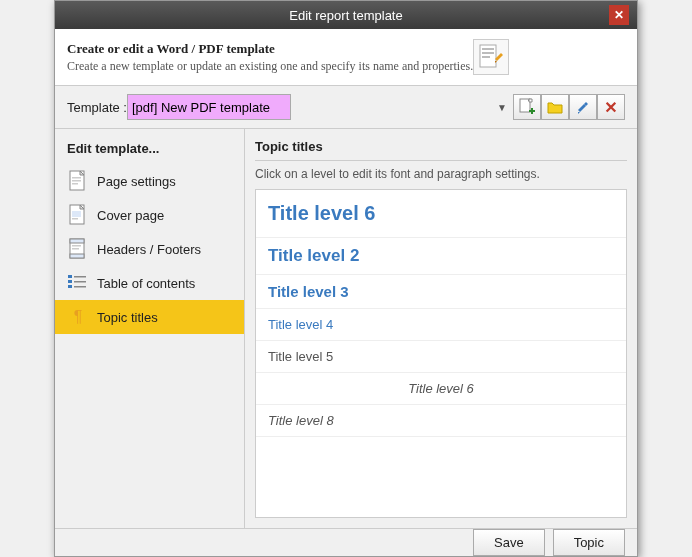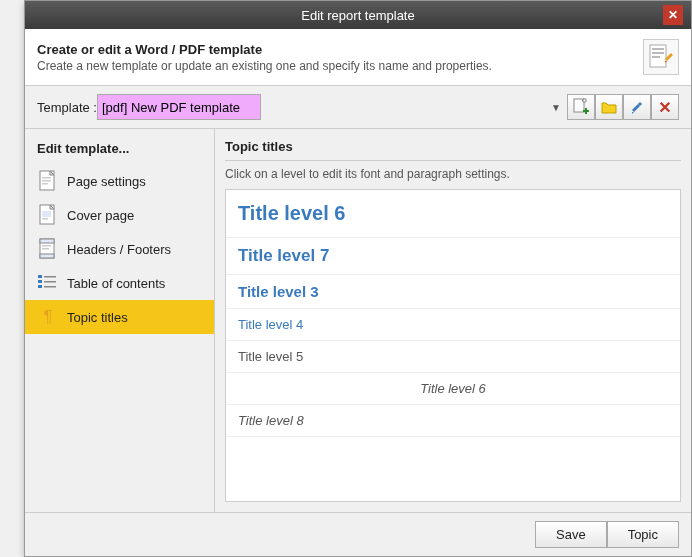--- a/index.html
+++ b/index.html
@@ -8,28 +8,27 @@
       font-size: 13px;
       background: #f0f0f0;
       display: flex;
       justify-content: center;
       align-items: center;
       width: 692px;
       height: 557px;
     }
 
     .dialog {
-      width: 692px;
+      width: 584px;
       height: 557px;
       background: #f0f0f0;
       border: 1px solid #999;
       display: flex;
       flex-direction: column;
       box-shadow: 2px 2px 8px rgba(0,0,0,0.4);
-      margin-left: 24px;
     }
 
     .title-bar {
       background: linear-gradient(to bottom, #5a5a5a, #3a3a3a);
       color: white;
       padding: 6px 8px;
       display: flex;
       align-items: center;
       justify-content: space-between;
       height: 28px;
@@ -55,22 +54,23 @@
       justify-content: center;
       font-weight: bold;
     }
 
     .header-section {
       background: white;
       padding: 10px 12px;
       border-bottom: 1px solid #ccc;
       display: flex;
       align-items: center;
-      justify-content: space-between;
-      flex-shrink: 0;
+      justify-content: flex-start;
+      flex-shrink: 0;
+      font-family: Liberation Serif, serif;
     }
 
     .header-text h3 {
       font-size: 13px;
       font-weight: bold;
       color: #222;
     }
 
     .header-text p {
       font-size: 12px;
@@ -282,23 +282,24 @@
       color: #555;
     }
 
     .title-level-8 {
       font-size: 13px;
       font-style: italic;
       color: #555;
     }
 
     .footer-bar {
-      padding: 8px 12px;
+      padding: 0 12px;
       display: flex;
       justify-content: flex-end;
+      gap: 8px;
       border-top: 1px solid #ccc;
       background: #f0f0f0;
       flex-shrink: 0;
     }
 
     .footer-btn {
       padding: 5px 20px;
       border: 1px solid #aaa;
       background: linear-gradient(to bottom, #fff, #e8e8e8);
       cursor: pointer;
@@ -454,21 +455,21 @@
         <span>Topic titles</span>
       </div>
     </div>
 
     <div class="content-area">
       <div class="content-title">Topic titles</div>
       <div class="content-subtitle">Click on a level to edit its font and paragraph settings.</div>
 
       <div class="titles-list">
         <div class="title-item title-level-1">Title level 6</div>
-        <div class="title-item title-level-2">Title level 7</div>
+        <div class="title-item title-level-2">Title level 2</div>
         <div class="title-item title-level-3">Title level 3</div>
         <div class="title-item title-level-4">Title level 4</div>
         <div class="title-item title-level-5">Title level 5</div>
         <div class="title-item title-level-6">Title level 6</div>
         <div class="title-item title-level-8">Title level 8</div>
       </div>
     </div>
   </div>
 
   <div class="footer-bar">

